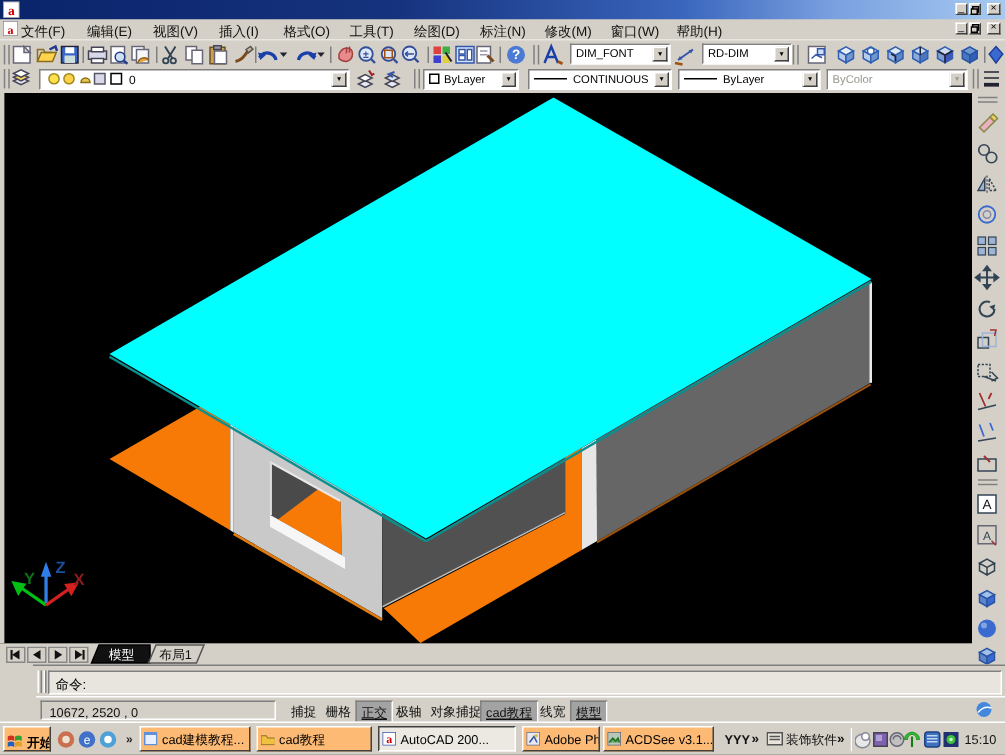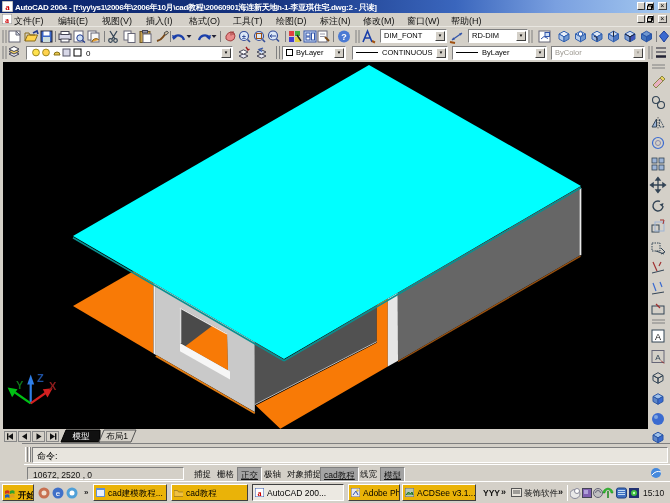--- a/index.html
+++ b/index.html
@@ -27,33 +27,32 @@
 
 #cmdarea{left:0px;top:443px;width:670px;height:21px;background:#d4d0c8;border-top:1px solid #808080;margin-left:22px;}
 #cmdbox{left:10px;top:2.5px;width:636px;height:16px;background:#e8e5de;border:1px solid;border-color:#808080 #fff #fff #808080;font-size:9px;color:#000;padding:2px 0 0 4px;position:absolute;}
 
 #statusbar{left:0px;top:464px;width:670px;height:17px;background:#d4d0c8;border-top:1px solid #fff;font-size:8.5px;margin-left:24px;}
 #coords{left:3px;top:1.5px;width:157px;height:13px;border:1px solid;border-color:#808080 #fff #fff #808080;position:absolute;padding:2px 0 0 5px;color:#111;}
 .sbtn{position:absolute;top:1.5px;height:17px;padding:2px 3px 14px 3px;color:#111;white-space:nowrap;}
 .sbtn.pressed{border:1px solid;border-color:#808080 #fff #fff #808080;background:#a3a3a3;text-decoration:underline;}
 
 #taskbar{left:0px;top:481px;width:670px;height:22px;background:#d4d0c8;border-top:1px solid #fff;}
-.tbtn{position:absolute;top:2px;height:17px;background:#eab308;border:1px solid;border-color:#fff #404040 #404040 #fff;font-size:8.5px;color:#000;padding:3px 2px 0 2px;white-space:nowrap;overflow:hidden;}
+.tbtn{position:absolute;top:2px;height:17px;background:#fdba74;border:1px solid;border-color:#fff #404040 #404040 #fff;font-size:8.5px;color:#000;padding:3px 2px 0 2px;white-space:nowrap;overflow:hidden;}
 .tbtn.pressed{background:#ece9e2;border-color:#404040 #fff #fff #404040;}
 .tbico{display:inline-block;width:9px;height:9px;vertical-align:-1px;margin-right:3px;}
 </style></head>
 <body>
 <div id="page">
 
 <div class="abs" id="titlebar"></div>
 <svg class="abs" style="left:2px;top:1px" width="11" height="11">
       <rect width="11" height="11" fill="#fff" stroke="#888"></rect>
       <text x="5.5" y="9" font-size="9" font-weight="bold" fill="#c00" text-anchor="middle" font-family="Liberation Serif">a</text>
     </svg>
-<div class="abs" id="titletxt">AutoCAD 2004 - [f:\yy\ys1\2006年\2006年10月\cad教程\20060901海连新天地h-1-李亚琪住宅.dwg:2 - 只读]</div>
 <div class="abs winbtn" style="left:636.5px;">_</div>
 <div class="abs winbtn" style="left:645.5px;"><svg width="6" height="6" style="margin-top:0.5px">
         <rect x="1.5" y="0.5" width="4" height="3.6" fill="none" stroke="#000"></rect>
         <rect x="0.5" y="2" width="4" height="3.5" fill="#d4d0c8" stroke="#000"></rect>
       </svg></div>
 <div class="abs winbtn" style="left:658px;">×</div>
 
 <div class="abs" id="menubar">
 <svg class="abs" style="left:2px;top:1px" width="10" height="10">
         <rect width="10" height="10" fill="#fff" stroke="#888"></rect>

